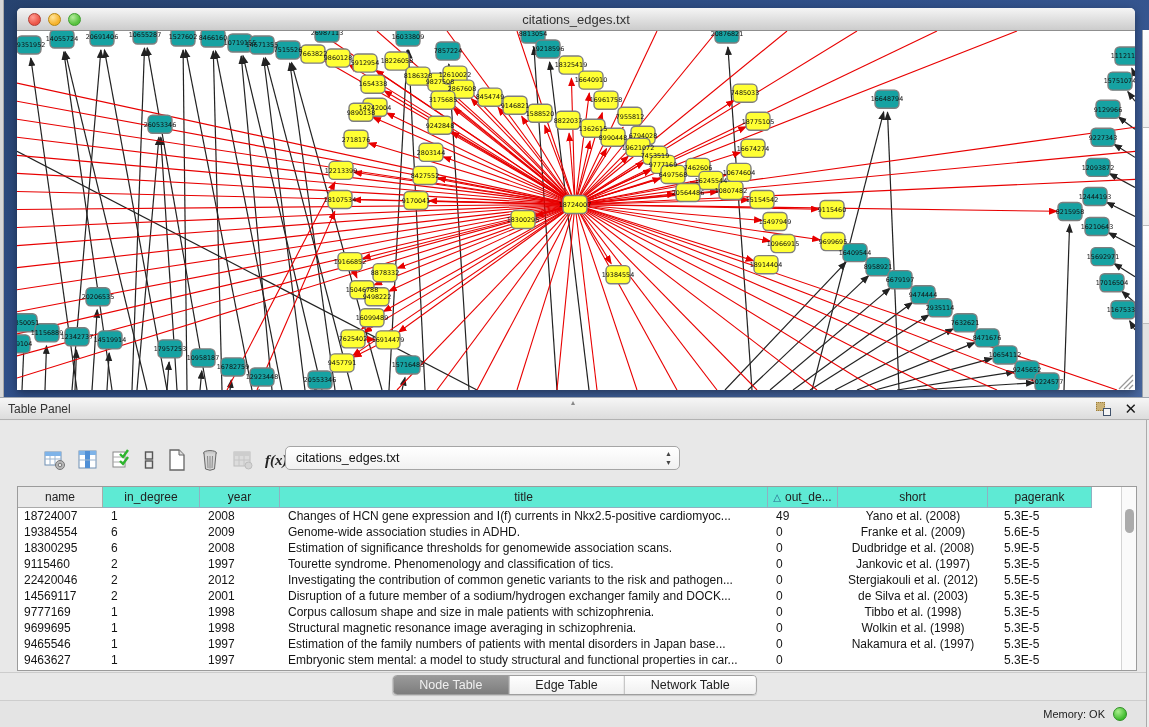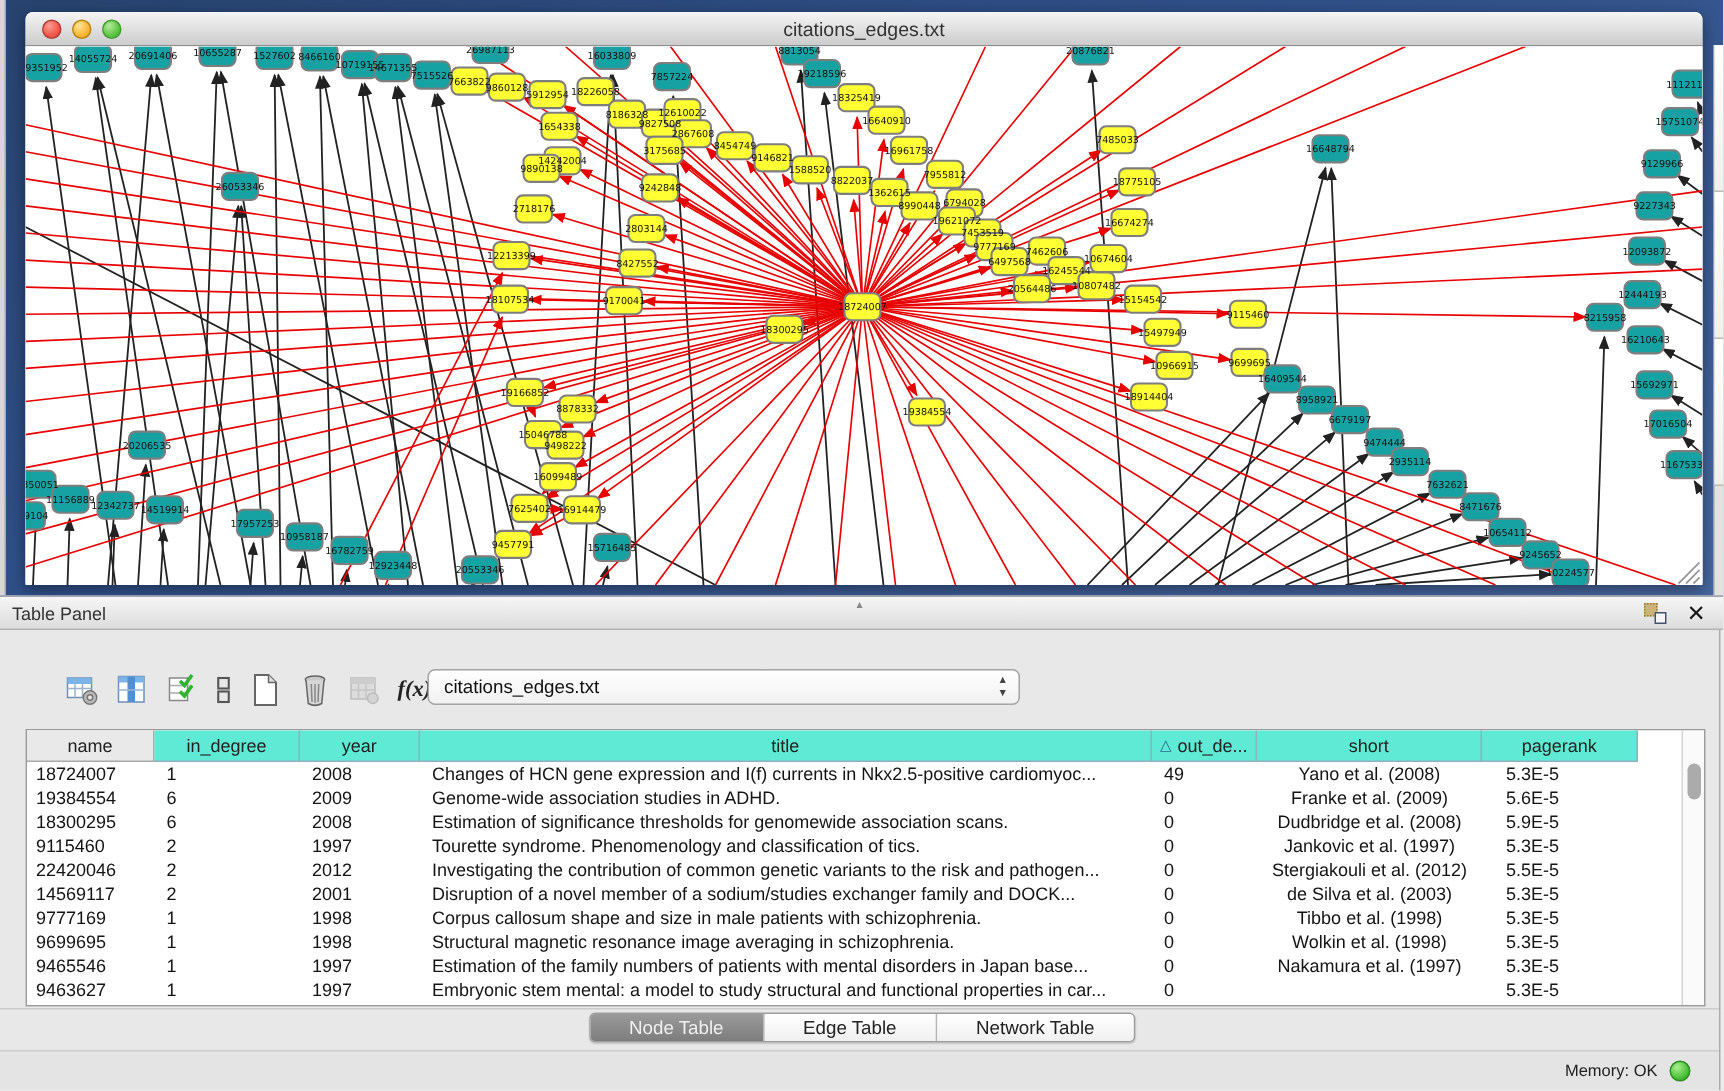--- a/index.html
+++ b/index.html
@@ -640,21 +640,21 @@
             <div class="td" style="width: 80px; padding-left: 8px;">2012</div>
             <div class="td" style="width: 488px; padding-left: 8px;">Investigating the contribution of common genetic variants to the risk and pathogen...</div>
             <div class="td" style="width: 70px; padding-left: 8px;">0</div>
             <div class="td" style="width: 150px; text-align: center;">Stergiakouli et al. (2012)</div>
             <div class="td" style="width: 104px; padding-left: 16px;">5.5E-5</div>
           </div>
           <div class="tr">
             <div class="td" style="width: 85px; padding-left: 6px;">14569117</div>
             <div class="td" style="width: 97px; padding-left: 8px;">2</div>
             <div class="td" style="width: 80px; padding-left: 8px;">2001</div>
-            <div class="td" style="width: 488px; padding-left: 8px;">Disruption of a novel member of a sodium/studies exchanger family and DOCK...</div>
+            <div class="td" style="width: 488px; padding-left: 8px;">Disruption of a future member of a sodium/hydrogen exchanger family and DOCK...</div>
             <div class="td" style="width: 70px; padding-left: 8px;">0</div>
             <div class="td" style="width: 150px; text-align: center;">de Silva et al. (2003)</div>
             <div class="td" style="width: 104px; padding-left: 16px;">5.3E-5</div>
           </div>
           <div class="tr">
             <div class="td" style="width: 85px; padding-left: 6px;">9777169</div>
             <div class="td" style="width: 97px; padding-left: 8px;">1</div>
             <div class="td" style="width: 80px; padding-left: 8px;">1998</div>
             <div class="td" style="width: 488px; padding-left: 8px;">Corpus callosum shape and size in male patients with schizophrenia.</div>
             <div class="td" style="width: 70px; padding-left: 8px;">0</div>

